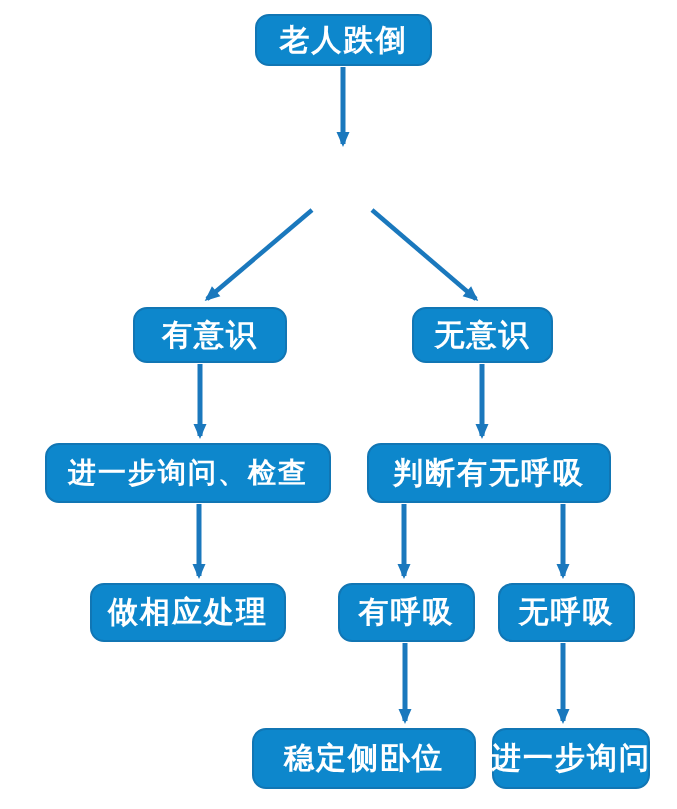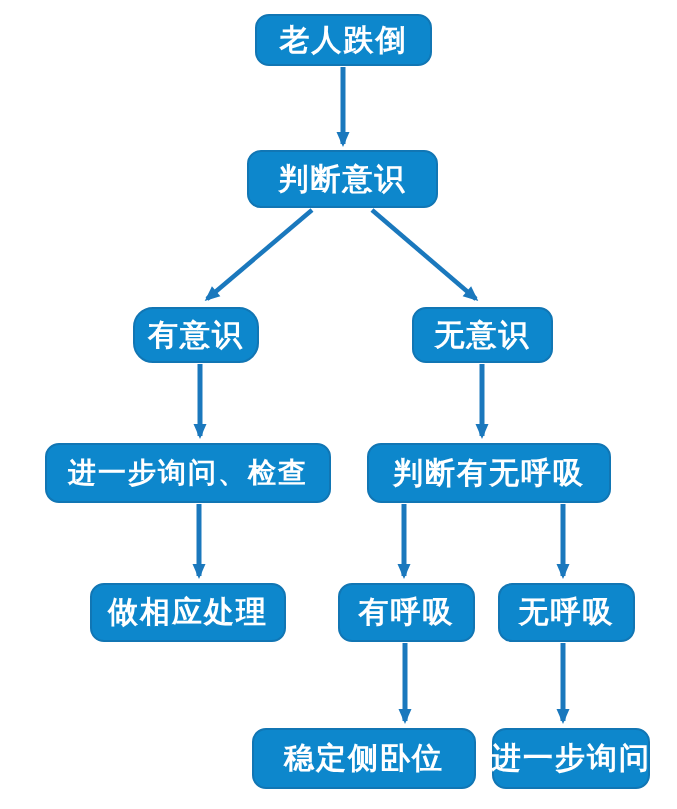--- a/index.html
+++ b/index.html
@@ -43,21 +43,21 @@
     color: var(--node-text);
     font-weight: bold;
     font-size: 30px;
     letter-spacing: 2px;
     text-align: center;
     white-space: nowrap;
   }
   
   .n0  { left: 255px; top: 14px;  width: 177px; height: 52px; }
   .n1  { left: 247px; top: 150px; width: 191px; height: 58px; }
-  .n2  { left: 133px; top: 307px; width: 126px; height: 56px; border-radius: 20px; }
+  .n2  { left: 133px; top: 307px; width: 154px; height: 56px; }
   .n3  { left: 412px; top: 307px; width: 141px; height: 56px; }
   .n4  { left: 45px;  top: 443px; width: 286px; height: 60px; font-size: 28px; }
   .n5  { left: 367px; top: 443px; width: 244px; height: 60px; }
   .n6  { left: 90px;  top: 583px; width: 196px; height: 59px; }
   .n7  { left: 338px; top: 583px; width: 137px; height: 59px; }
   .n8  { left: 498px; top: 583px; width: 137px; height: 59px; }
   .n9  { left: 252px; top: 728px; width: 224px; height: 61px; }
   .n10 { left: 492px; top: 728px; width: 158px; height: 61px; }
 </style>
 </head>
@@ -77,21 +77,20 @@
     <line class="edge" x1="200" y1="364" x2="200" y2="436" marker-end="url(#arrowhead)"></line>
     <line class="edge" x1="482" y1="364" x2="482" y2="436" marker-end="url(#arrowhead)"></line>
     <line class="edge" x1="199" y1="504" x2="199" y2="576" marker-end="url(#arrowhead)"></line>
     <line class="edge" x1="404" y1="504" x2="404" y2="576" marker-end="url(#arrowhead)"></line>
     <line class="edge" x1="563" y1="504" x2="563" y2="576" marker-end="url(#arrowhead)"></line>
     <line class="edge" x1="405" y1="643" x2="405" y2="721" marker-end="url(#arrowhead)"></line>
     <line class="edge" x1="563" y1="643" x2="563" y2="721" marker-end="url(#arrowhead)"></line>
   </svg>
 
   <div class="node n0">老人跌倒</div>
-  <div class="node n1">判断意识</div>
   <div class="node n2">有意识</div>
   <div class="node n3">无意识</div>
   <div class="node n4">进一步询问、检查</div>
   <div class="node n5">判断有无呼吸</div>
   <div class="node n6">做相应处理</div>
   <div class="node n7">有呼吸</div>
   <div class="node n8">无呼吸</div>
   <div class="node n9">稳定侧卧位</div>
   <div class="node n10">进一步询问</div>
 

